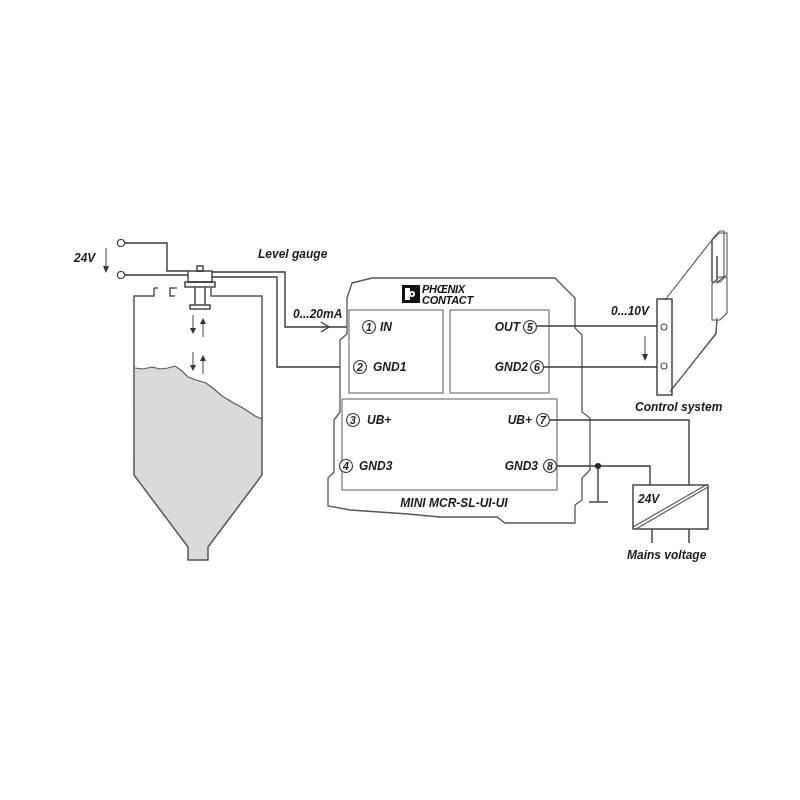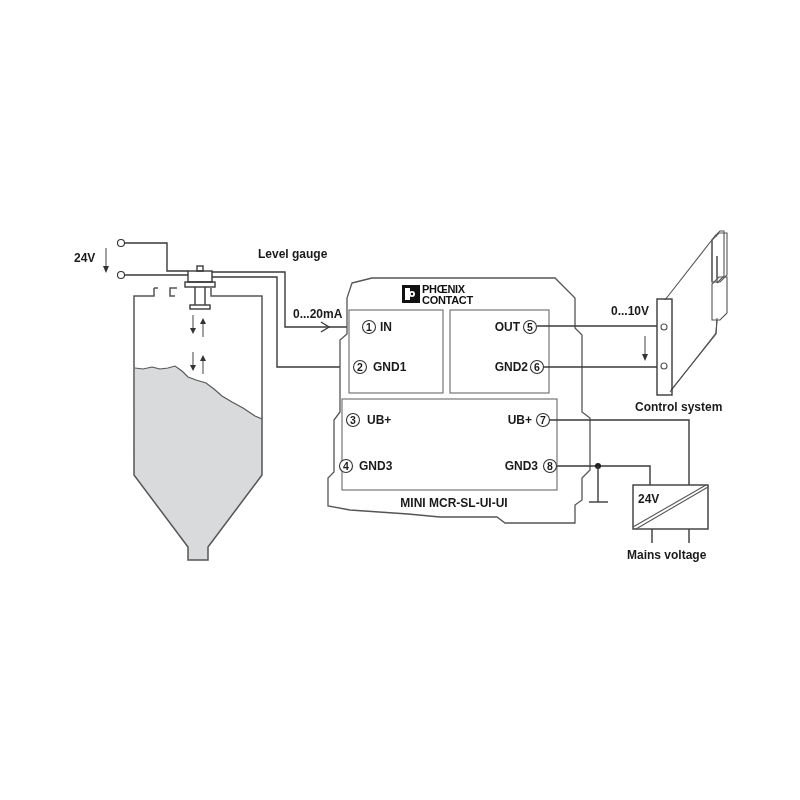--- a/index.html
+++ b/index.html
@@ -1,17 +1,17 @@
 <!DOCTYPE html>
 <html><head>
   <meta charset="utf-8">
   <style>
     html, body { margin: 0; padding: 0; background: #ffffff; }
     body { width: 800px; height: 800px; overflow: hidden; }
-    #canvas { position: relative; width: 800px; height: 800px; }
+    #canvas { position: relative; width: 800px; height: 800px; font-style: italic; }
     svg { position: absolute; left: 0; top: 0; }
     .ln { stroke: #3a3a3a; stroke-width: 1.4; fill: none; }
     .ln-thin { stroke: #555555; stroke-width: 1.1; fill: none; }
     .module { stroke: #555555; stroke-width: 1.3; fill: #ffffff; }
     .panel { stroke: #6a6a6a; stroke-width: 1.1; fill: #ffffff; }
     .silo-fill { fill: #d9dadb; stroke: none; }
     .silo-wall { stroke: #555555; stroke-width: 1.5; fill: none; }
     .term { stroke: #333333; stroke-width: 1.1; fill: #ffffff; }
     .lbl { font-family: "Liberation Sans", sans-serif; font-weight: bold; font-size: 12px; fill: #1a1a1a; }
     .num { font-family: "Liberation Sans", sans-serif; font-weight: bold; font-size: 10.5px; fill: #1a1a1a; text-anchor: middle; dominant-baseline: central; }

